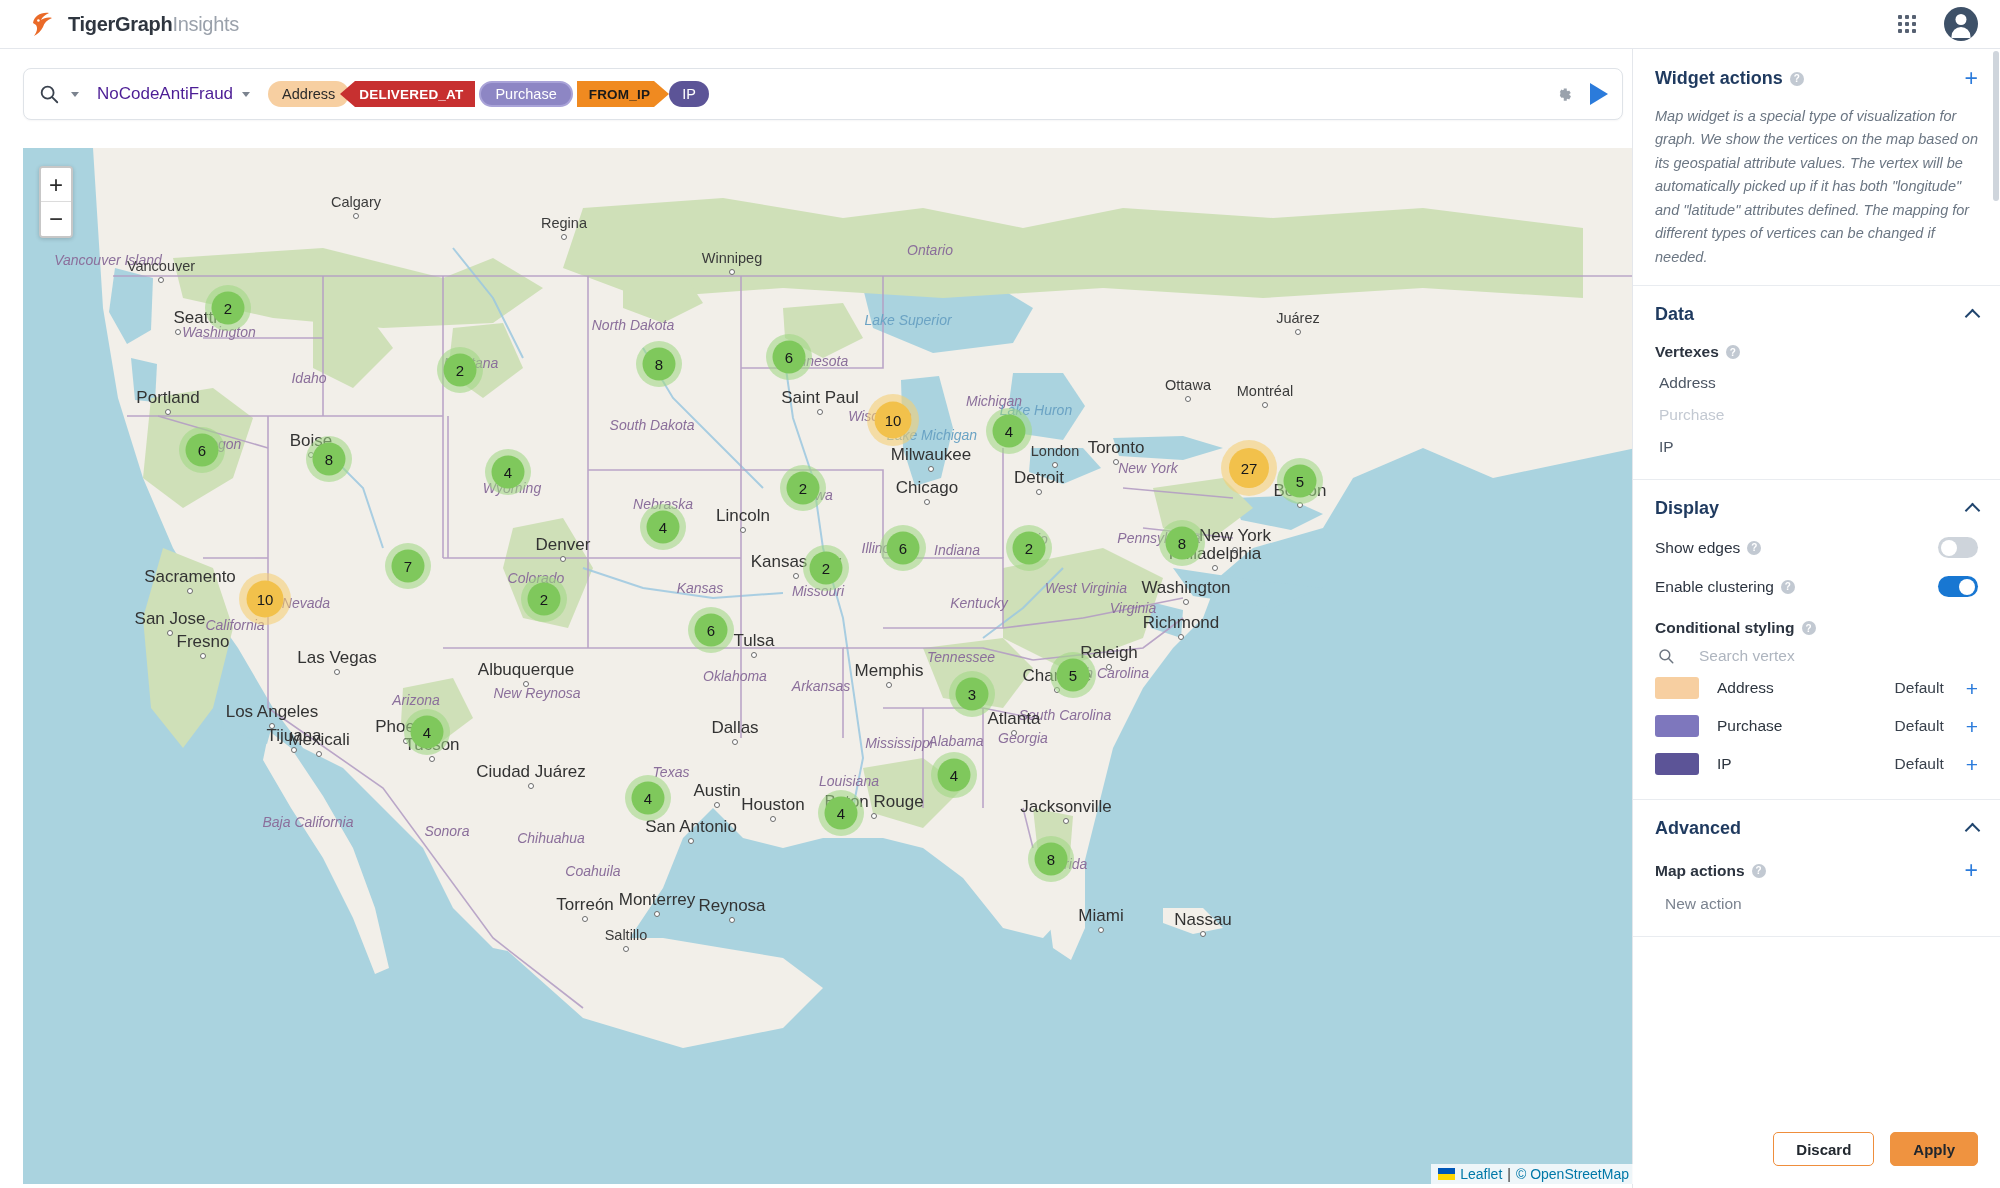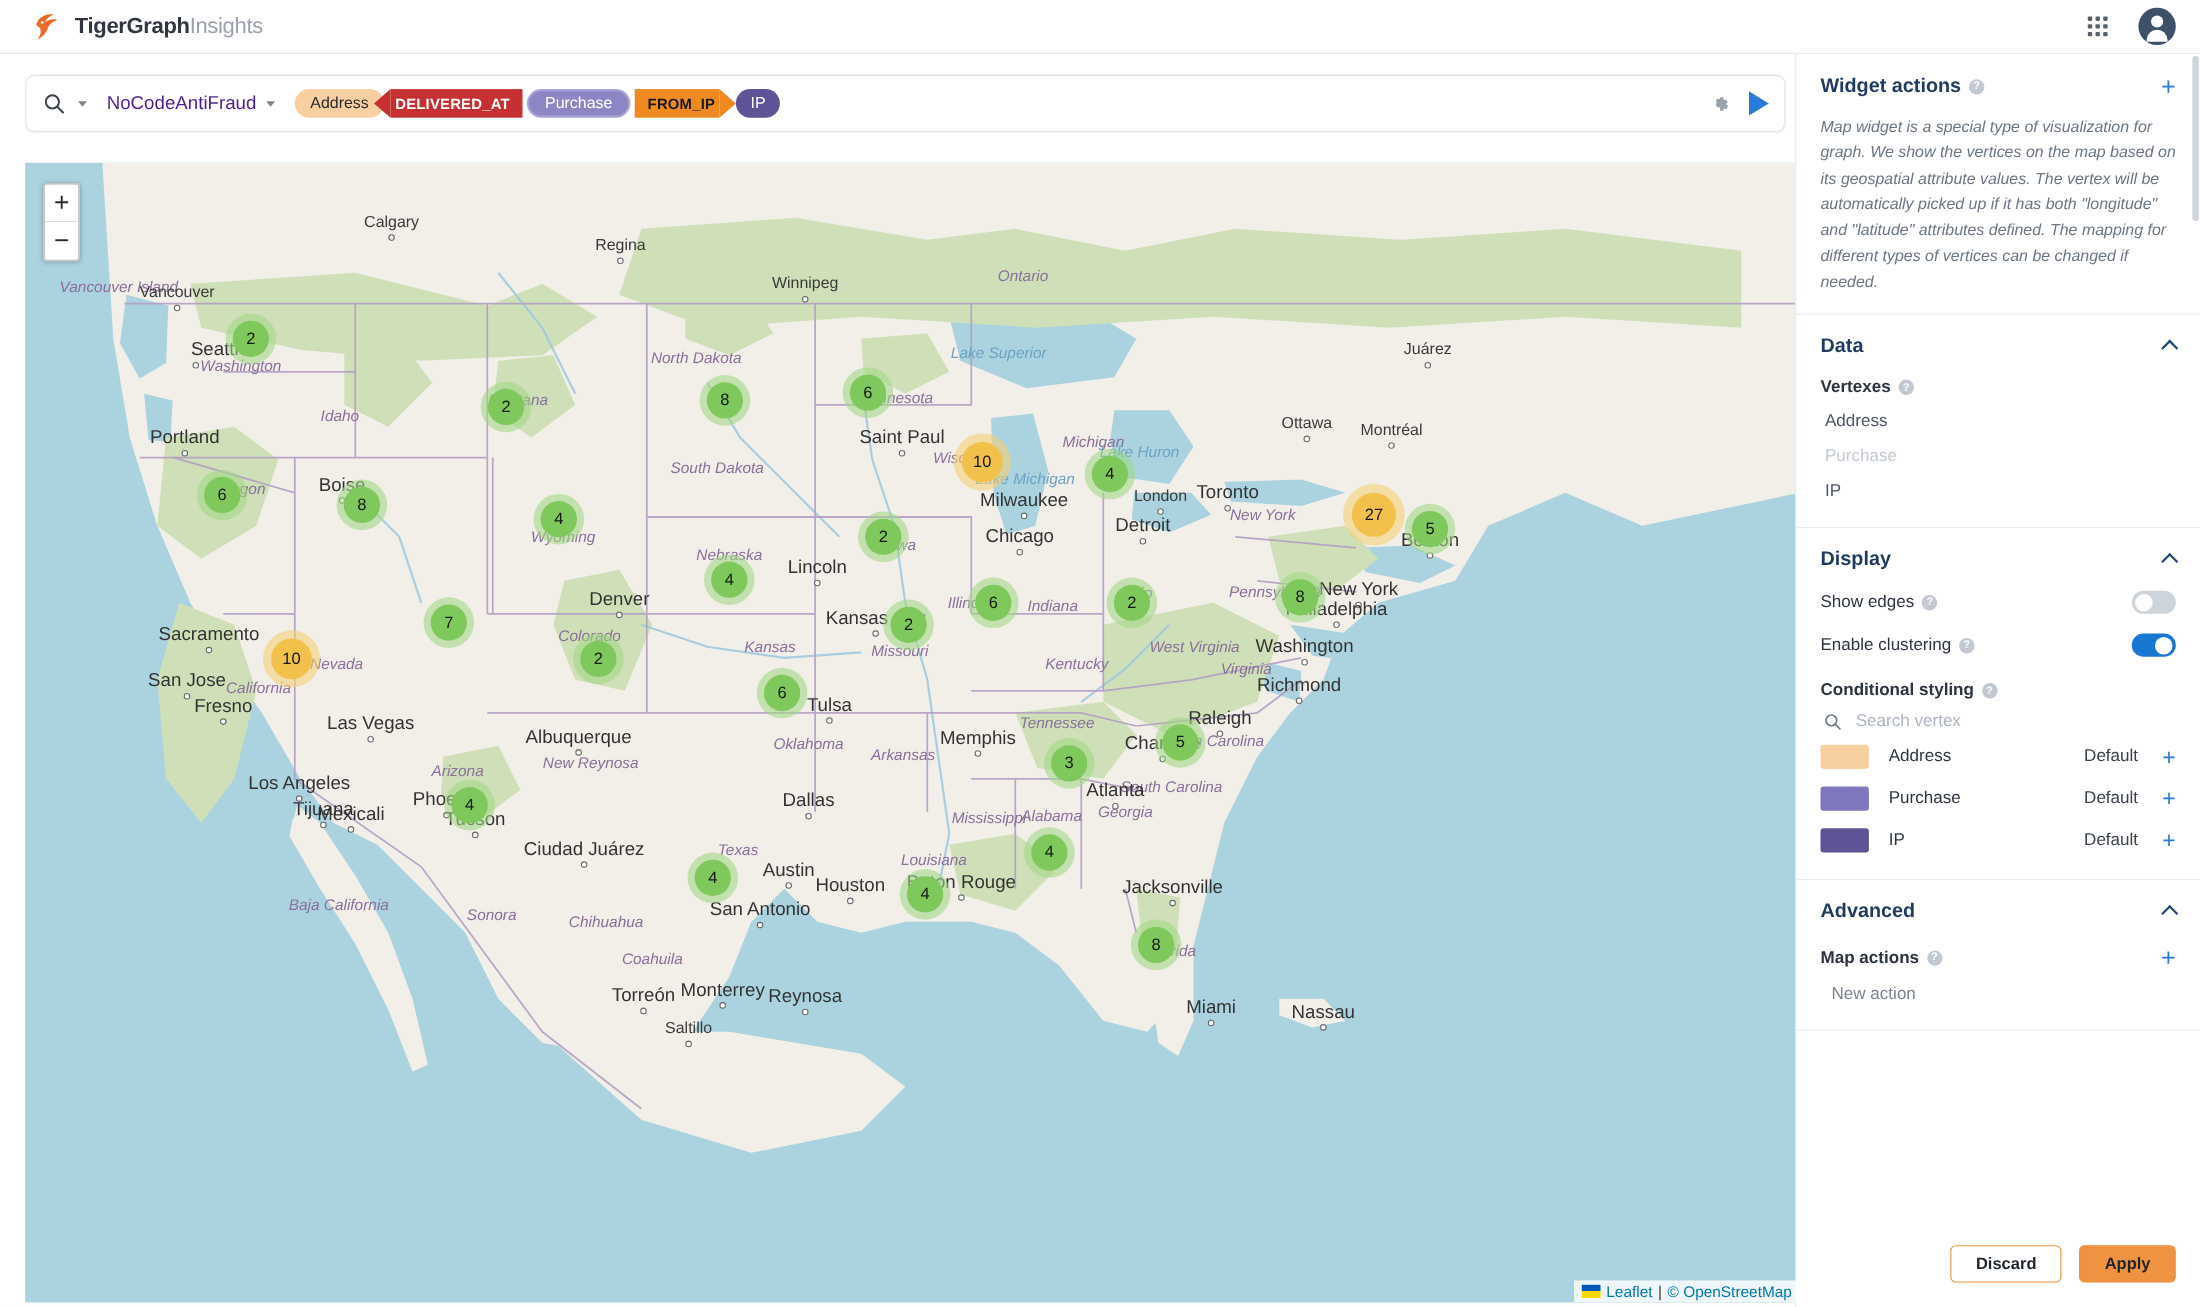--- a/index.html
+++ b/index.html
@@ -243,21 +243,21 @@
   .switch.off .knob { left: 3px; }
   .switch.on .knob { right: 3px; }
   #cond-head { margin-top: 22px; }
   #vertex-search {
     display: flex; align-items: center; gap: 12px;
     margin: 10px 0 4px 2px;
   }
   #vertex-search input {
     border: none; outline: none; font-size: 15.5px;
     color: #000000; background: transparent;
-    font-family: "Liberation Sans", sans-serif; width: 230px;
+    font-family: "Liberation Sans", sans-serif; width: 230px; margin-left: 12px;
   }
   #vertex-search input::placeholder { color: #aeb5bf; }
   .style-row {
     display: flex; align-items: center; height: 38px; font-size: 15.5px;
   }
   .swatch { width: 44px; height: 22px; border-radius: 3px; flex: none; }
   .style-row .nm { margin-left: 18px; color: #2d353f; }
   .style-row .df { margin-left: auto; color: #39414c; }
   .style-row .pl { margin-left: 22px; color: #2b7bdb; font-size: 21px; line-height: 1; cursor: pointer; }
   .act-item { font-size: 15.5px; color: #7b838f; padding: 7px 0 7px 10px; cursor: pointer; }

